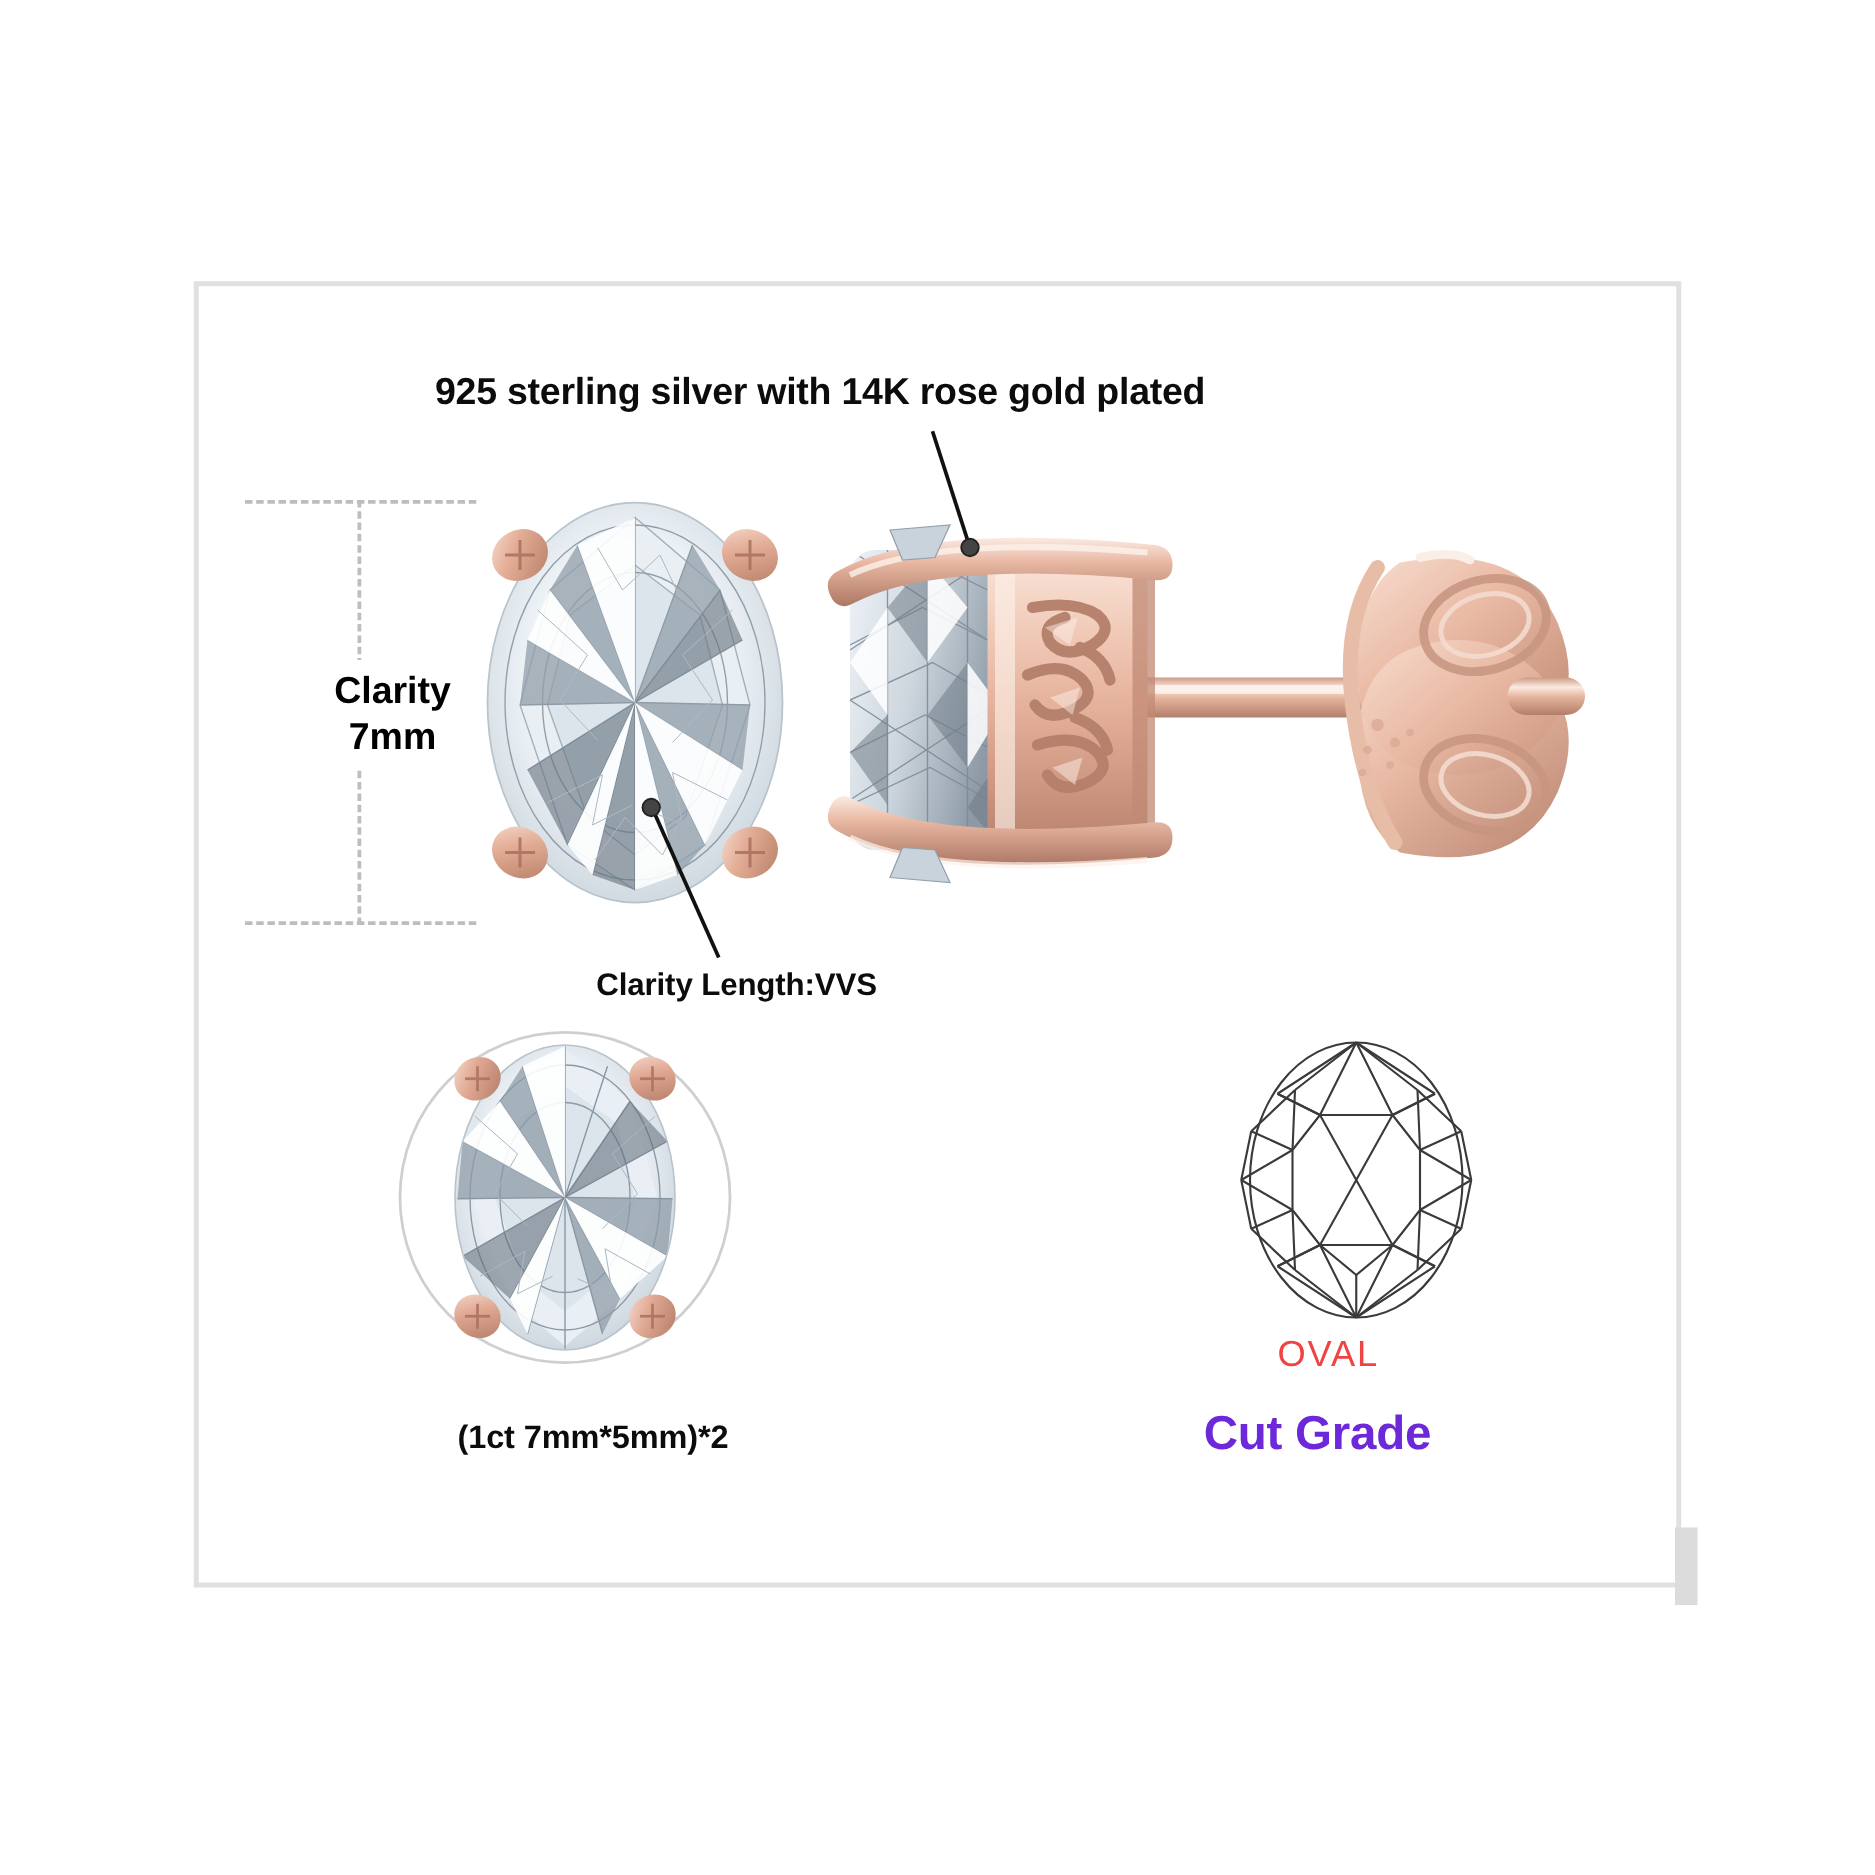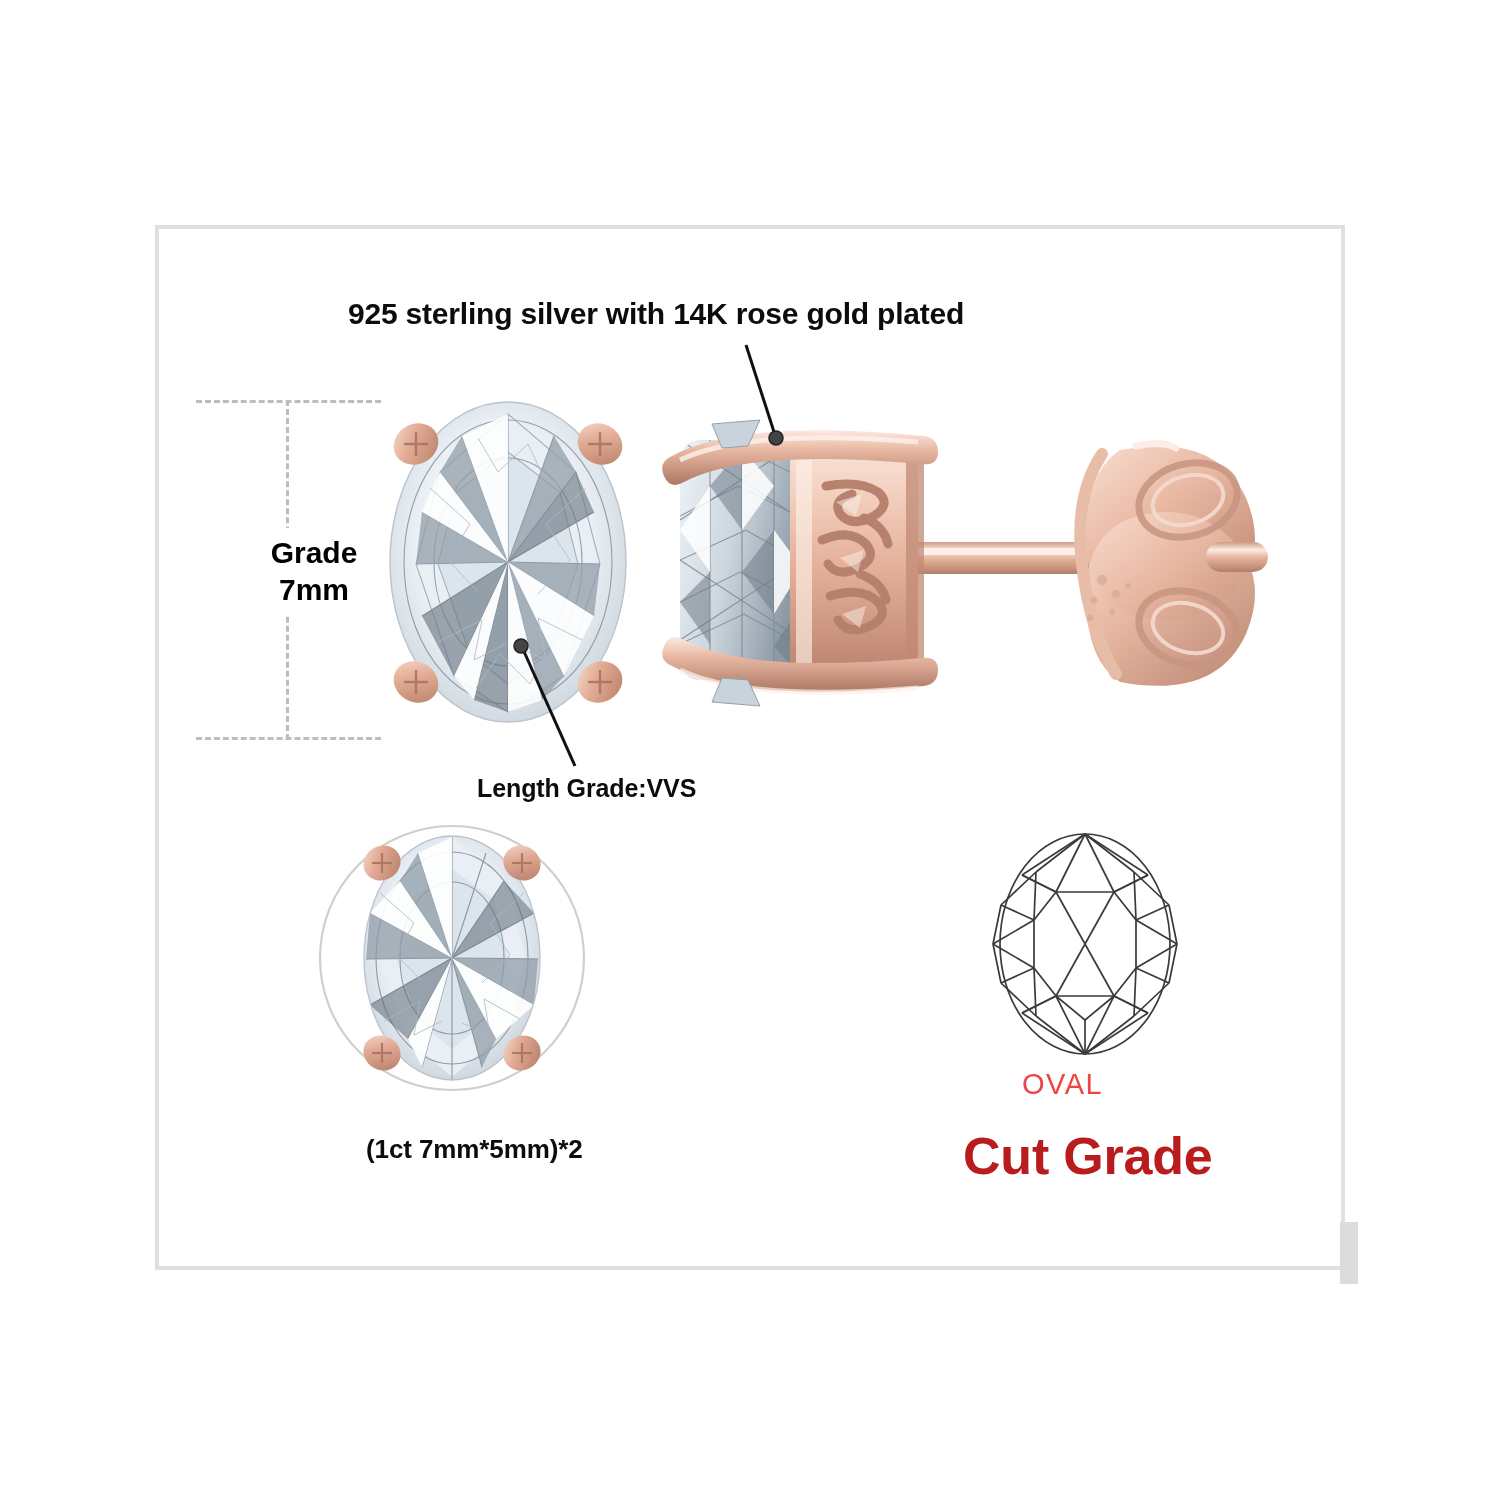--- a/index.html
+++ b/index.html
@@ -34,21 +34,21 @@
     left:477px;top:774px;font-size:25px;font-weight:bold;letter-spacing:-0.1px;
   }
   .carat-label{
     left:318px;top:1134px;font-size:26px;font-weight:bold;letter-spacing:-0.1px;margin-left:48px;
   }
   .oval-label{
     left:1022px;top:1068px;font-size:29px;font-weight:normal;color:#ef4444;
     letter-spacing:1.5px;
   }
   .cutgrade-label{
-    left:963px;top:1126px;font-size:52px;font-weight:bold;color:#b91c1c;
+    left:963px;top:1126px;font-size:38px;font-weight:bold;color:#6d28d9;
     letter-spacing:-0.2px;
   }
 
   
   .dim-wrap{position:absolute;left:196px;top:400px;width:185px;height:340px;}
   .dash-h{
     position:absolute;height:0;border-top:3px dashed #bdbdbd;width:100%;left:0;
   }
   .dash-h.top{top:0;}
   .dash-h.bot{top:337px;}
@@ -73,21 +73,21 @@
 
   <div class="txt headline">925 sterling silver with 14K rose gold plated</div>
 
   <div class="dim-wrap">
     <div class="dash-h top"></div>
     <div class="dash-h bot"></div>
     <div class="dash-v"></div>
   </div>
 
   <div class="len-label" style="position:absolute;background:#fff;padding:6px 0;">
-    <span>Grade</span><br>
+    <span>Clarity</span><br>
     <span>7mm</span>
   </div>
 
   <svg class="art" style="left:378px;top:392px;width:260px;height:340px;" viewBox="0 0 260 340">
     <defs>
       <radialGradient id="dGlowA" cx="48%" cy="44%" r="62%">
         <stop offset="0%" stop-color="#ffffff"></stop>
         <stop offset="55%" stop-color="#eef3f7"></stop>
         <stop offset="100%" stop-color="#c9d3db"></stop>
       </radialGradient>
@@ -296,21 +296,21 @@
 
   <svg class="ovl" viewBox="0 0 1500 1500">
 
     <line x1="746" y1="345" x2="775" y2="435" stroke="#111" stroke-width="3"></line>
     <circle cx="776" cy="438" r="7" fill="#444" stroke="#222" stroke-width="1.5"></circle>
 
     <line x1="522" y1="647" x2="575" y2="766" stroke="#111" stroke-width="3"></line>
     <circle cx="521" cy="646" r="7" fill="#444" stroke="#222" stroke-width="1.5"></circle>
   </svg>
 
-  <div class="txt clarity-label">Length Grade:VVS</div>
+  <div class="txt clarity-label">Clarity Length:VVS</div>
 
   <svg class="art" style="left:310px;top:815px;width:285px;height:285px;" viewBox="0 0 285 285">
     <defs>
       <radialGradient id="dGlowB" cx="48%" cy="44%" r="62%">
         <stop offset="0%" stop-color="#ffffff"></stop>
         <stop offset="55%" stop-color="#eef3f7"></stop>
         <stop offset="100%" stop-color="#c7d1da"></stop>
       </radialGradient>
       <linearGradient id="rgB" x1="0" y1="0" x2="1" y2="1">
         <stop offset="0%" stop-color="#f6dccf"></stop>

